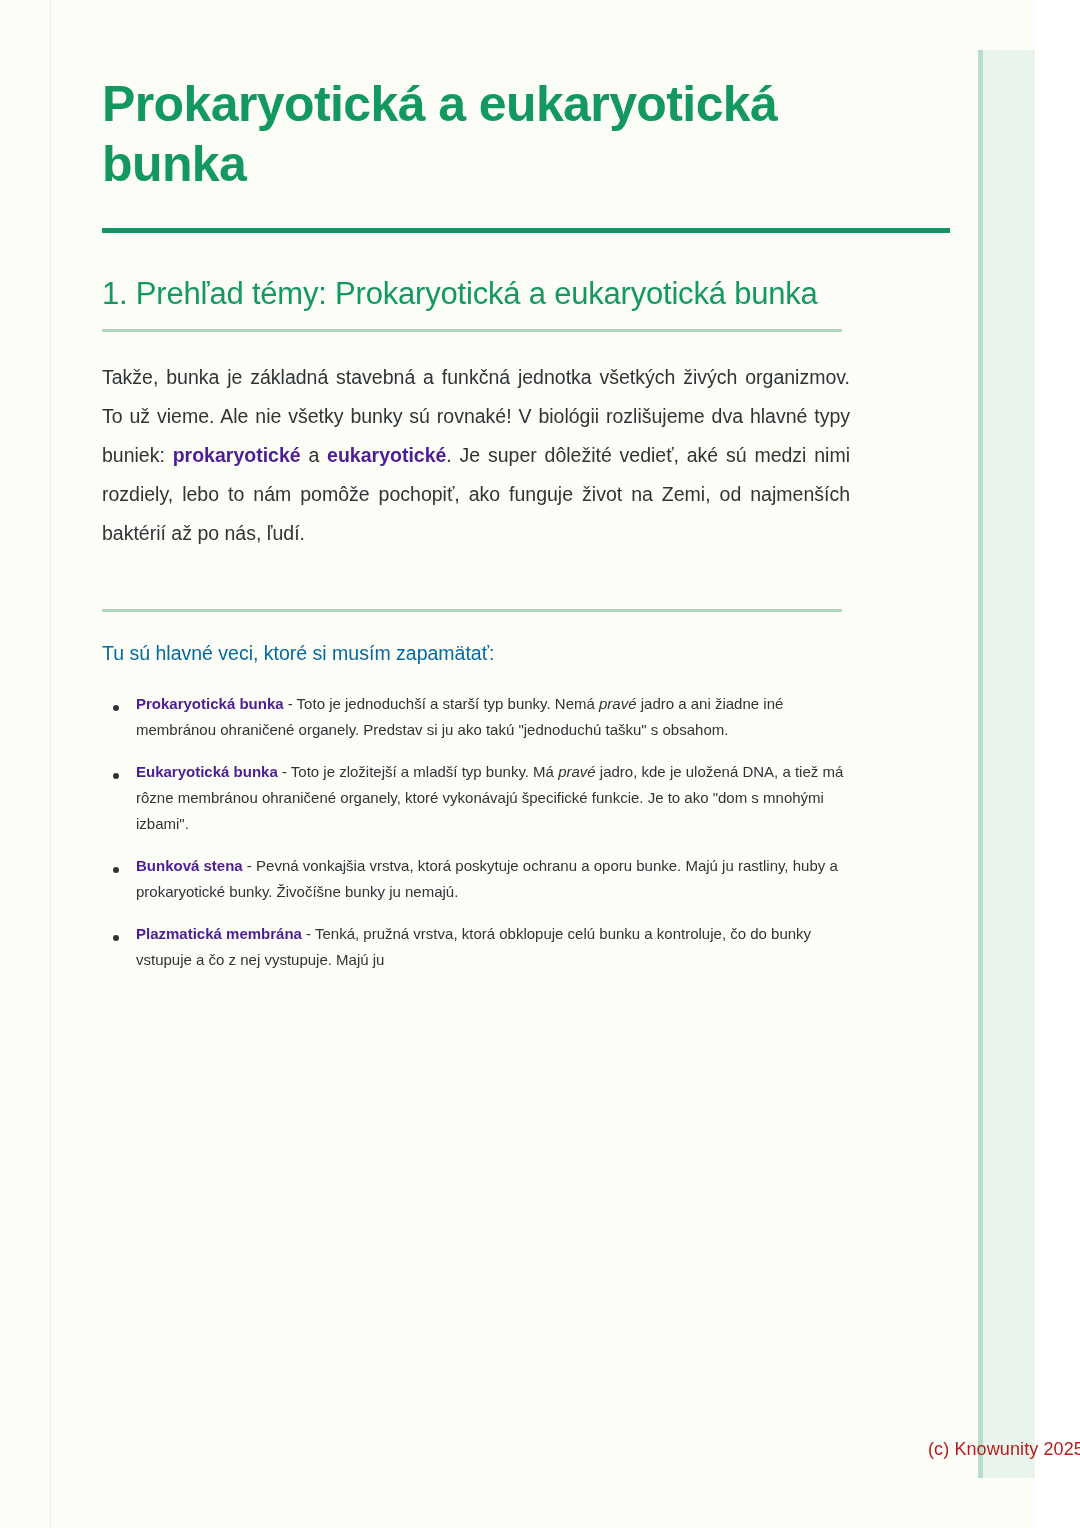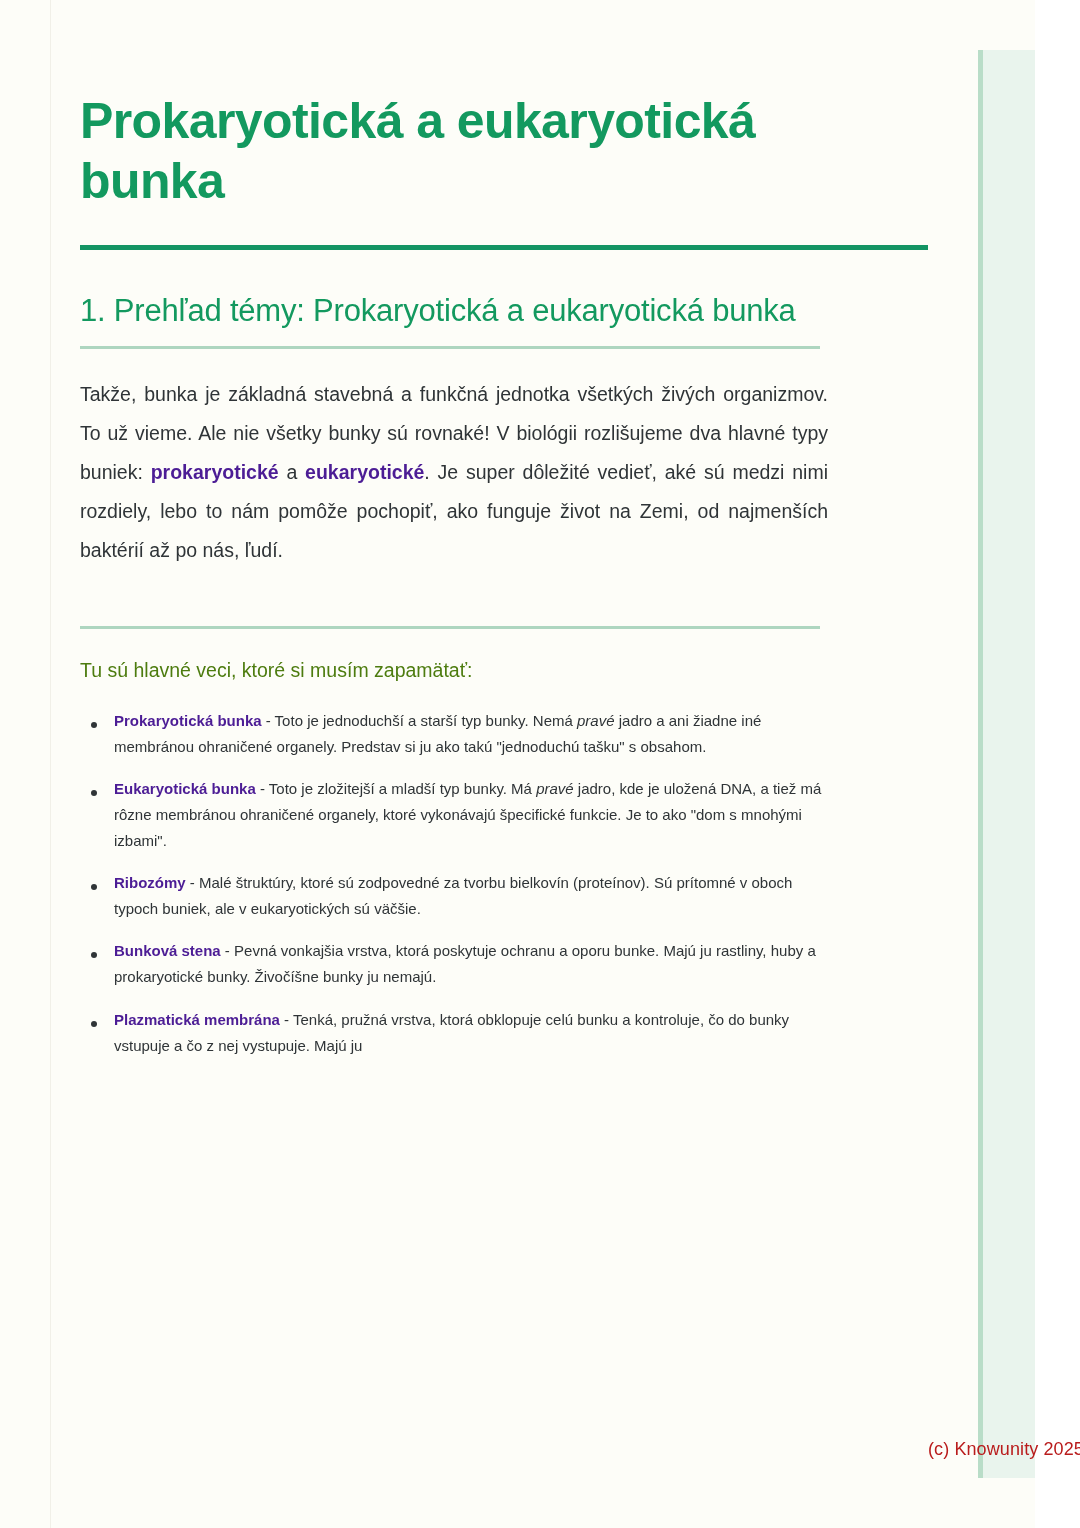--- a/index.html
+++ b/index.html
@@ -43,24 +43,23 @@
     top: 50px;
     width: 57px;
     height: 1428px;
     background: #e9f4ed;
     border-left: 5px solid #b9ddc8;
   }
 
   
   #content {
     position: absolute;
-    left: 80px;
+    left: 102px;
     top: 74px;
     width: 748px;
-    margin-top: 17px;
   }
 
   #doc-title {
     color: #13995f;
     font-size: 50px;
     line-height: 1.20;
     font-weight: 700;
     letter-spacing: -0.6px;
     margin: 0;
     width: 830px;
@@ -95,21 +94,21 @@
   p.body-text {
     color: #2f3437;
     font-size: 19.5px;
     line-height: 2.00;
     margin: 0;
     text-align: justify;
     text-justify: inter-word;
   }
 
   p.lead-text {
-    color: #4d7c0f;
+    color: #0369a1;
     font-size: 19.5px;
     line-height: 1.7;
     margin: 0;
     text-align: left;
   }
 
   b, strong { font-weight: 700; color: #4c1d95; }
   i, em { font-style: italic; }
 
   ul.term-list {
@@ -171,23 +170,20 @@
       <p class="lead-text" style="margin-top:25px;">Tu sú hlavné veci, ktoré si musím zapamätať:</p>
 
       <ul class="term-list" style="margin-top:21px;">
         <li>
           <b>Prokaryotická bunka</b><span> - Toto je jednoduchší a starší typ bunky. Nemá </span><i>pravé</i><span> jadro a ani žiadne iné membránou ohraničené organely. Predstav si ju ako takú "jednoduchú tašku" s obsahom.</span>
         </li>
         <li>
           <b>Eukaryotická bunka</b><span> - Toto je zložitejší a mladší typ bunky. Má </span><i>pravé</i><span> jadro, kde je uložená DNA, a tiež má rôzne membránou ohraničené organely, ktoré vykonávajú špecifické funkcie. Je to ako "dom s mnohými izbami".</span>
         </li>
         <li>
-          <b>Ribozómy</b><span> - Malé štruktúry, ktoré sú zodpovedné za tvorbu bielkovín (proteínov). Sú prítomné v oboch typoch buniek, ale v eukaryotických sú väčšie.</span><i></i><span></span>
-        </li>
-        <li>
           <b>Bunková stena</b><span> - Pevná vonkajšia vrstva, ktorá poskytuje ochranu a oporu bunke. Majú ju rastliny, huby a prokaryotické bunky. Živočíšne bunky ju nemajú.</span><i></i><span></span>
         </li>
         <li>
           <b>Plazmatická membrána</b><span> - Tenká, pružná vrstva, ktorá obklopuje celú bunku a kontroluje, čo do bunky vstupuje a čo z nej vystupuje. Majú ju</span><i></i><span></span>
         </li>
       </ul>
     </div>
 
   </div>
 

